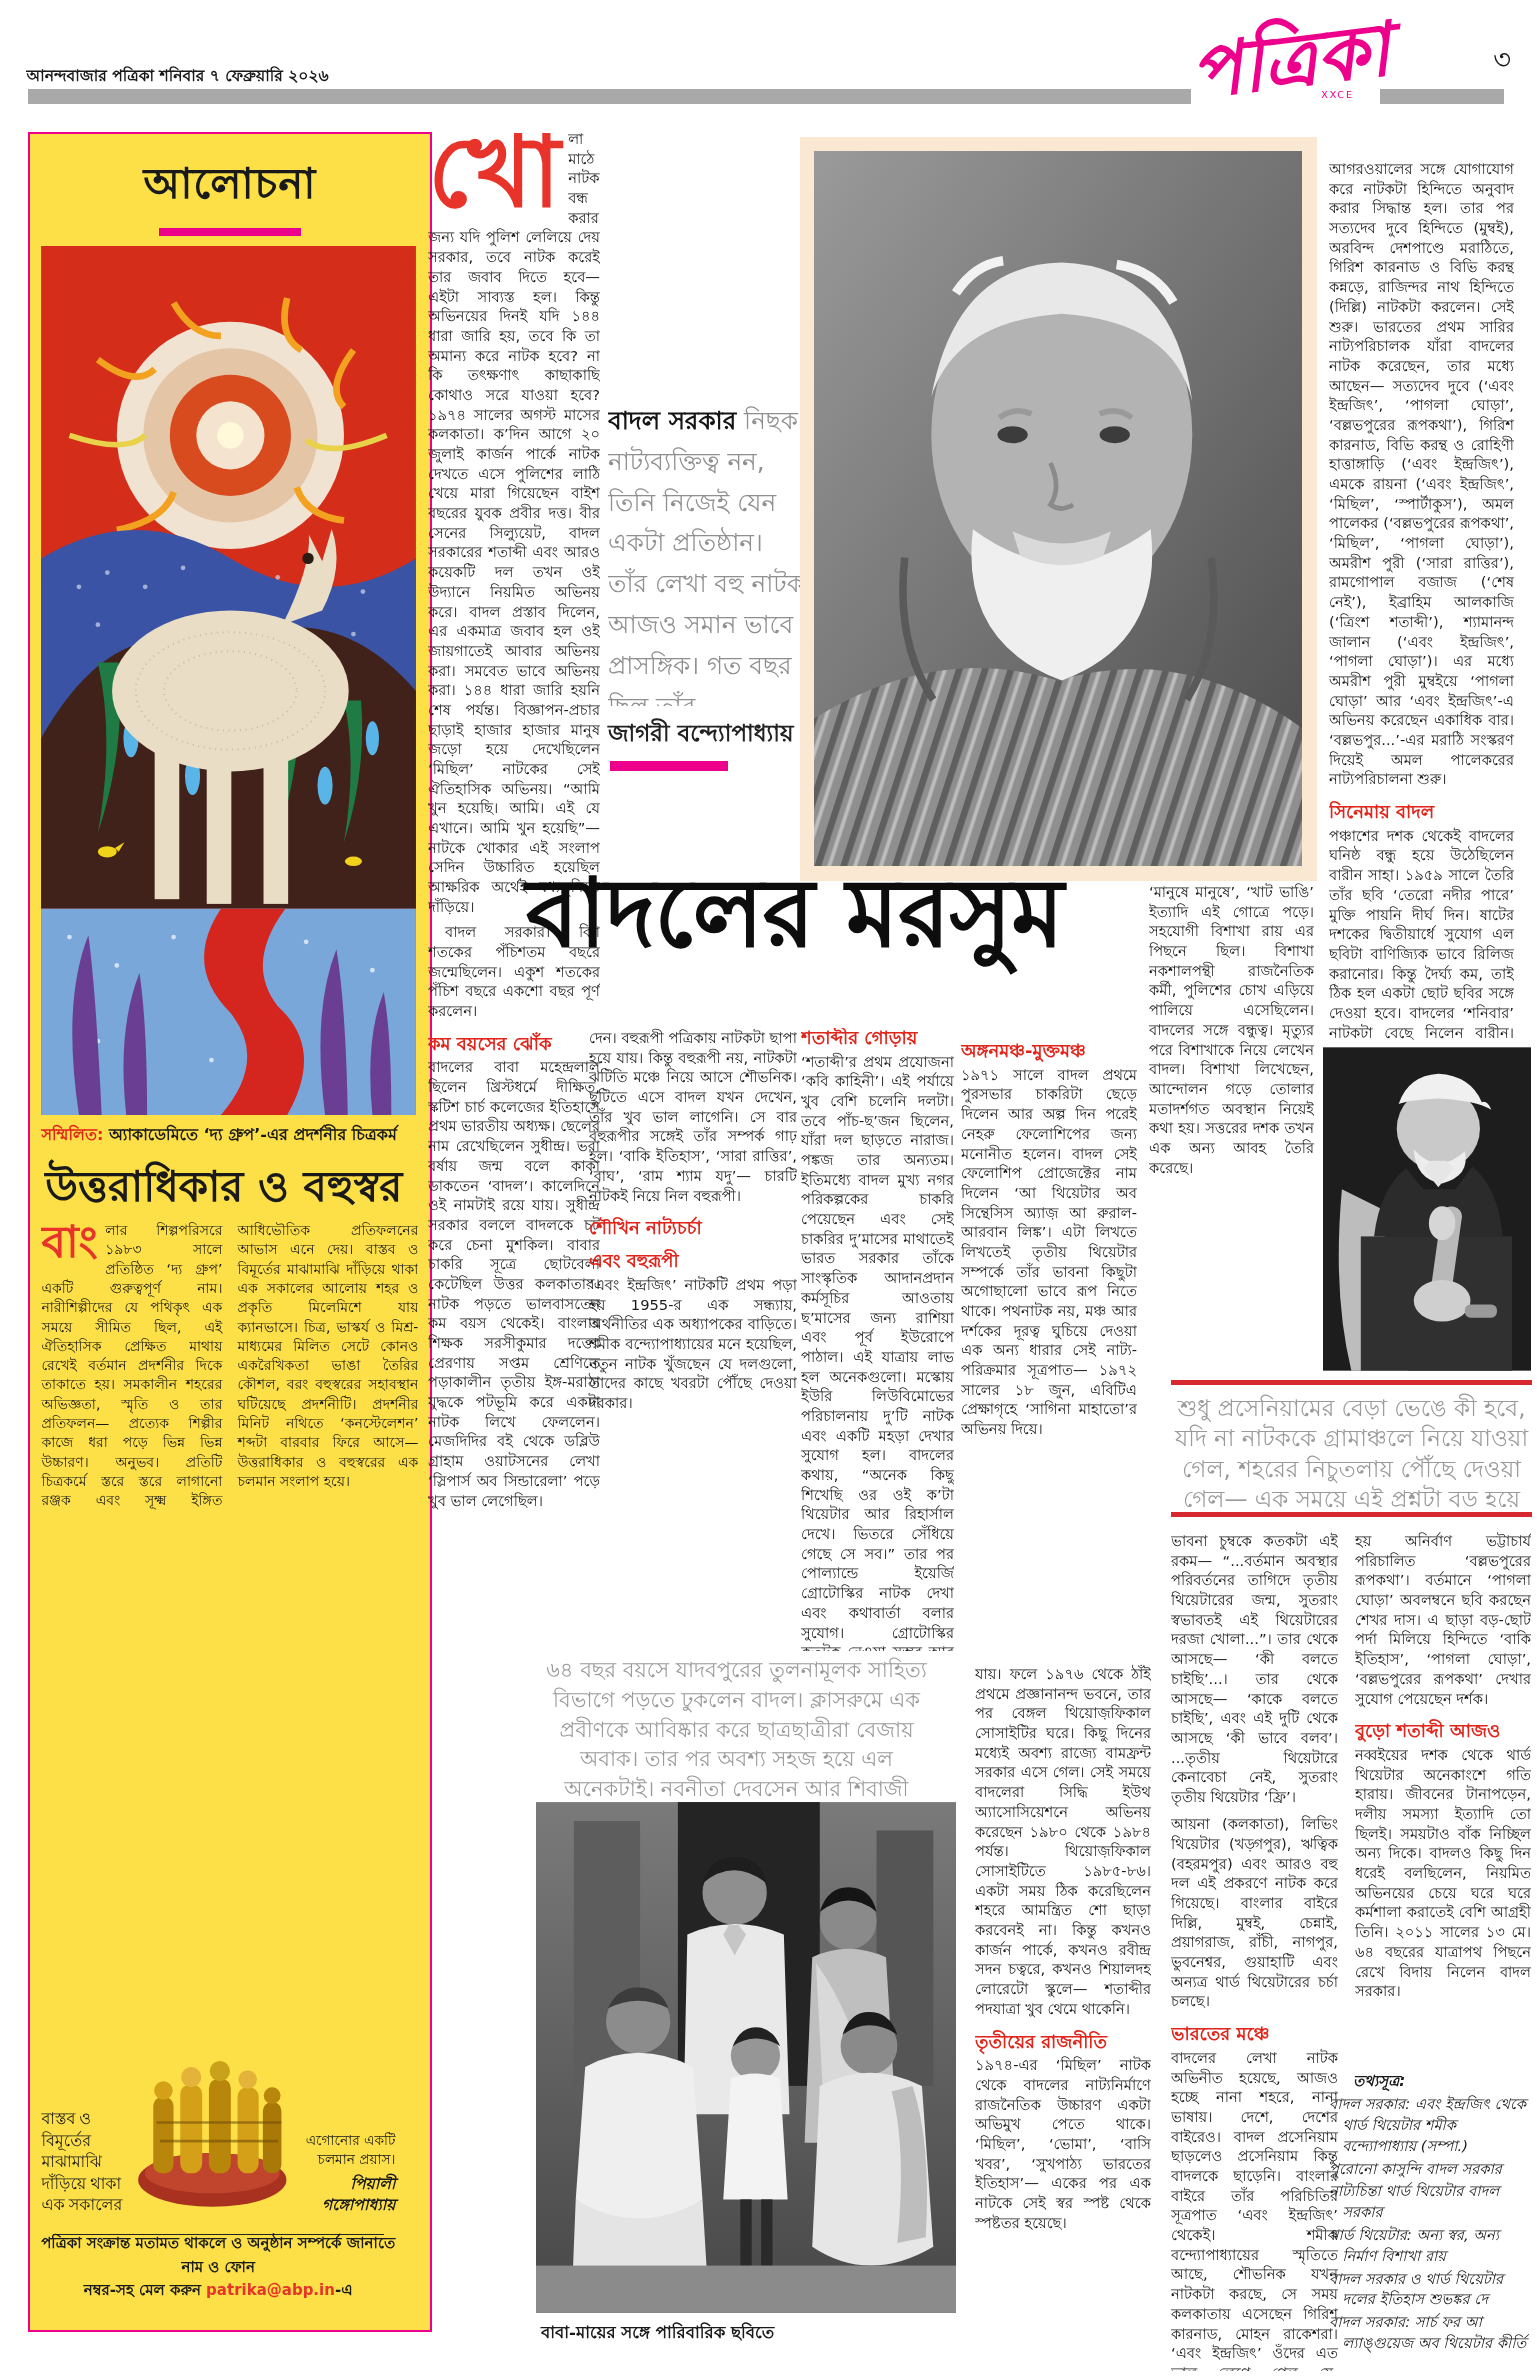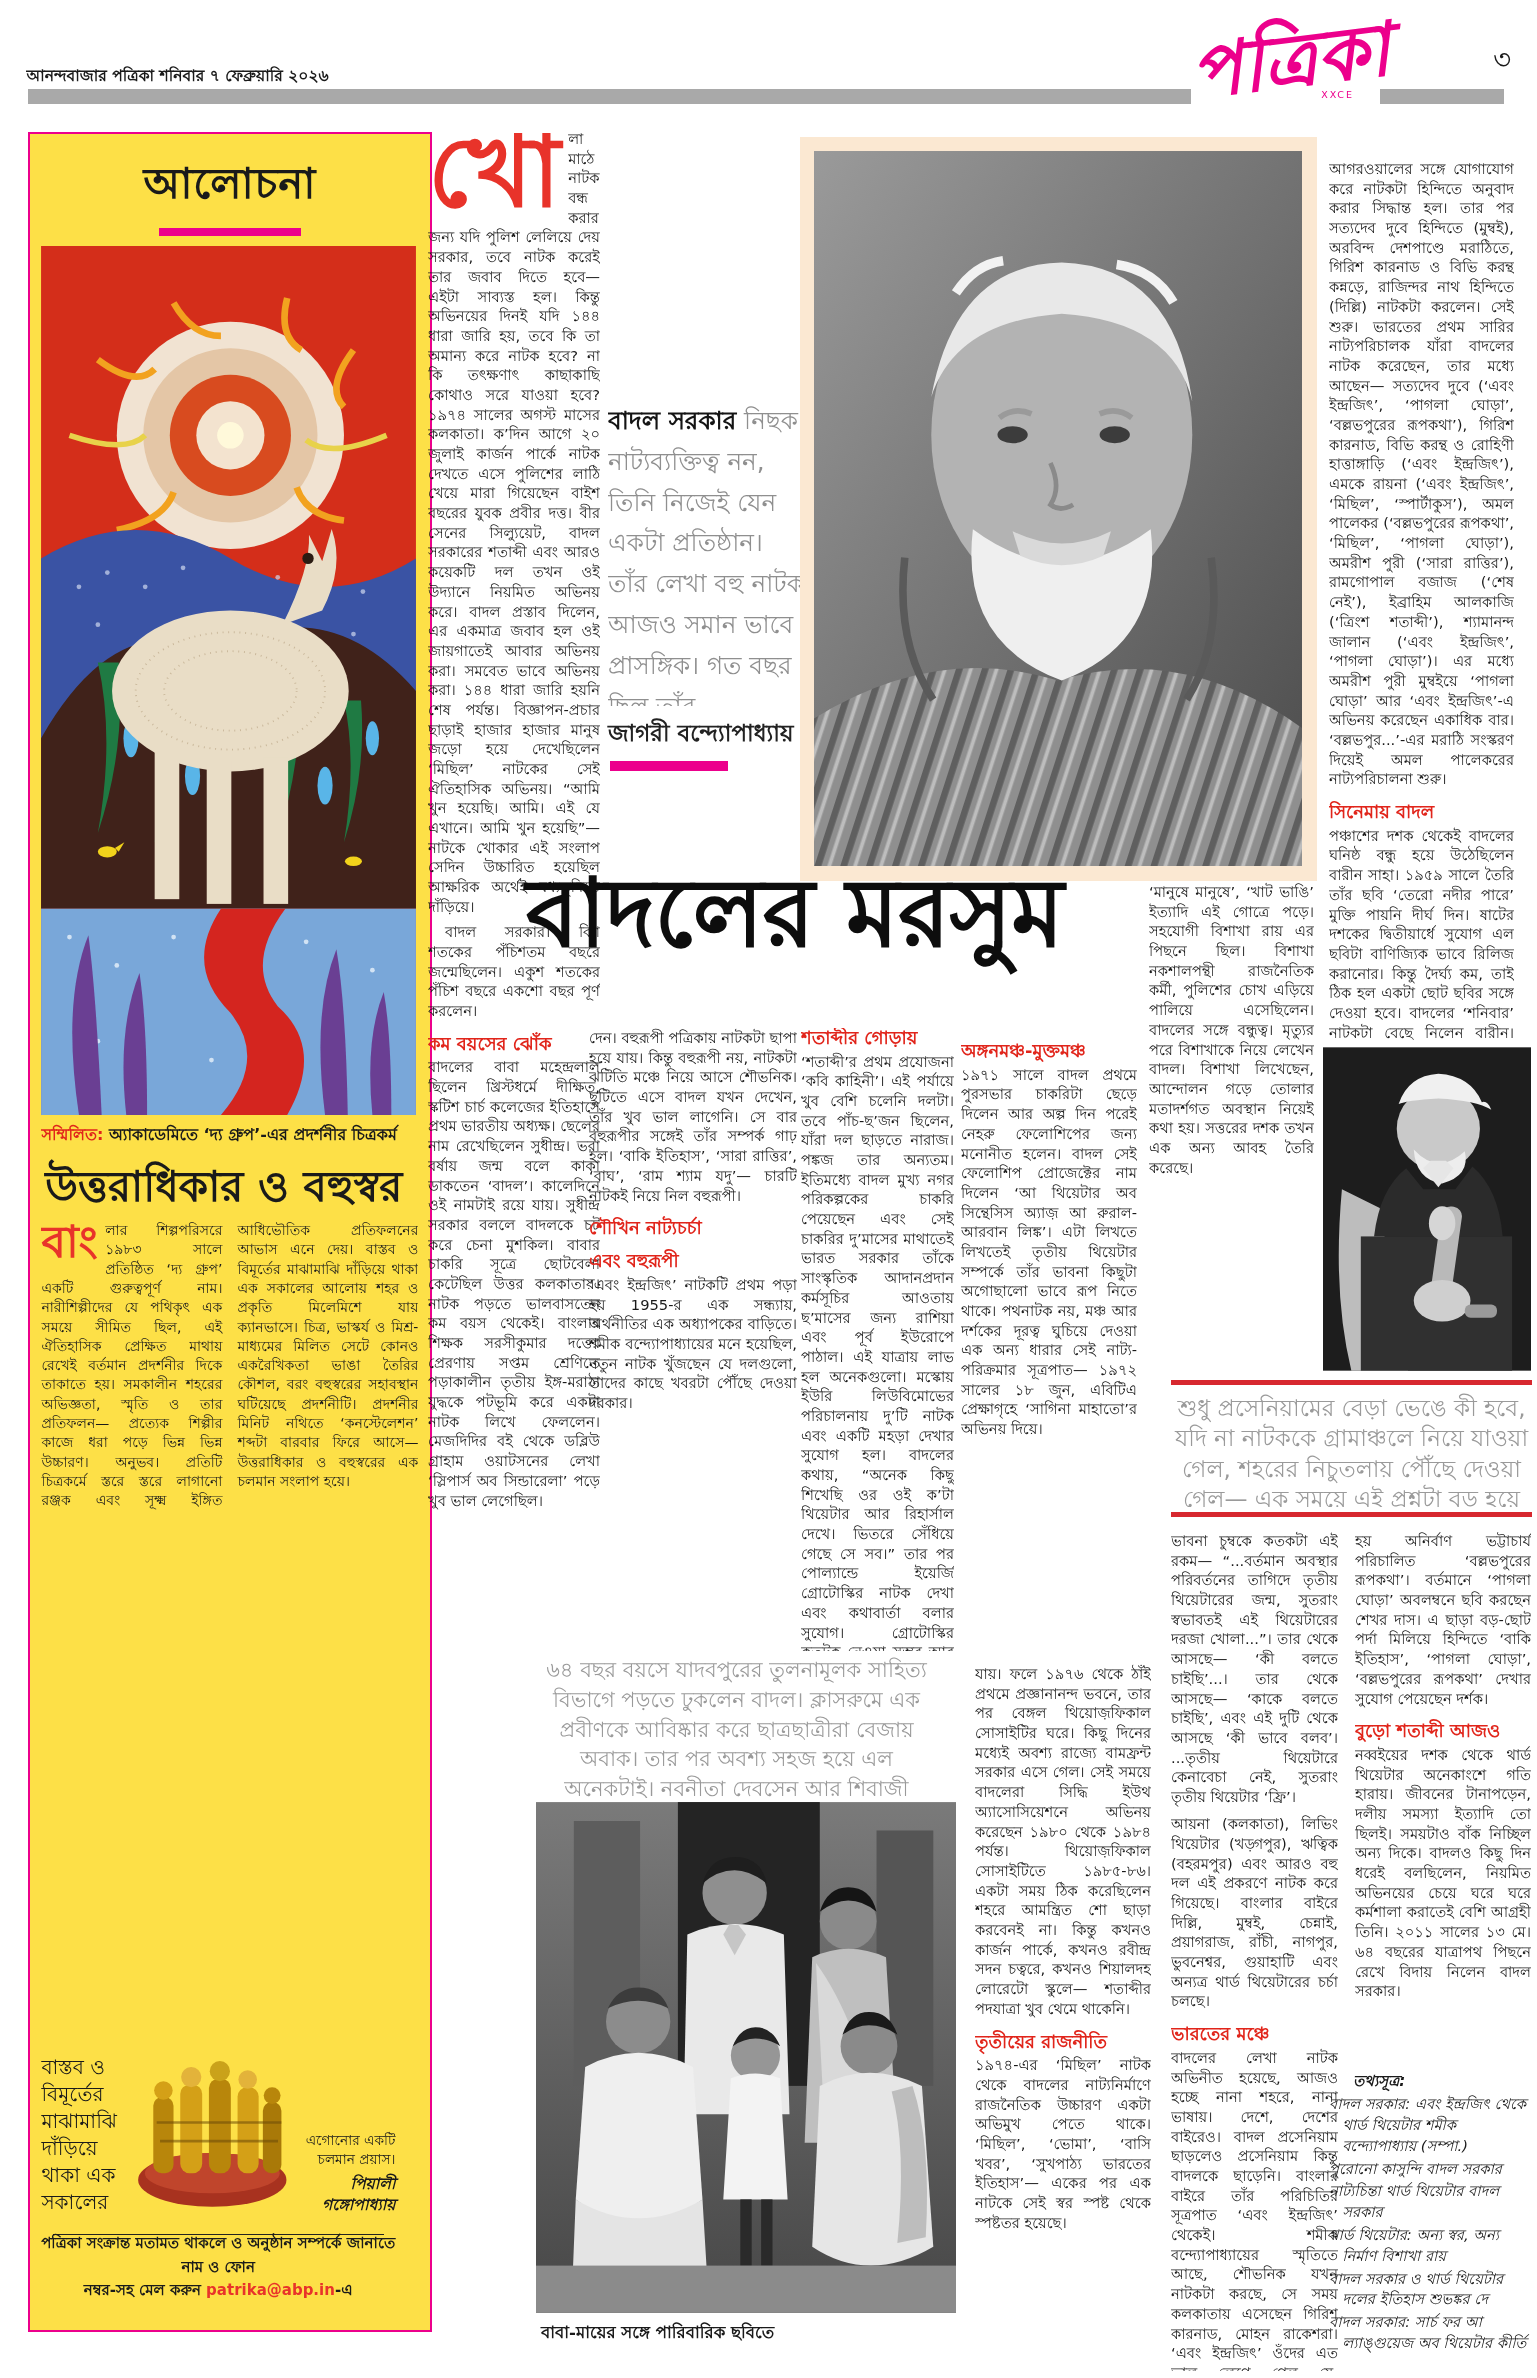--- a/index.html
+++ b/index.html
@@ -126,21 +126,21 @@
     <span style="color:#e1251b;">সম্মিলিত:</span><span> অ্যাকাডেমিতে ‘দ্য গ্রুপ’-এর প্রদর্শনীর চিত্রকর্ম</span>
   </div>
 
   <div id="review-headline">উত্তরাধিকার ও বহুস্বর</div>
 
   <div id="review-body" class="just clip" style="height:729px;">
     <span class="dropcap" style="font-size:44px;">বাং</span><span>লার শিল্পপরিসরে ১৯৮৩ সালে প্রতিষ্ঠিত ‘দ্য গ্রুপ’ একটি গুরুত্বপূর্ণ নাম। নারীশিল্পীদের যে পথিকৃৎ এক সময়ে সীমিত ছিল, এই ঐতিহাসিক প্রেক্ষিত মাথায় রেখেই বর্তমান প্রদর্শনীর দিকে তাকাতে হয়। সমকালীন শহরের অভিজ্ঞতা, স্মৃতি ও তার প্রতিফলন— প্রত্যেক শিল্পীর কাজে ধরা পড়ে ভিন্ন ভিন্ন উচ্চারণ। অনুভব। প্রতিটি চিত্রকর্মে স্তরে স্তরে লাগানো রঞ্জক এবং সূক্ষ্ম ইঙ্গিত আধিভৌতিক প্রতিফলনের আভাস এনে দেয়। বাস্তব ও বিমূর্তের মাঝামাঝি দাঁড়িয়ে থাকা এক সকালের আলোয় শহর ও প্রকৃতি মিলেমিশে যায় ক্যানভাসে। চিত্র, ভাস্কর্য ও মিশ্র-মাধ্যমের মিলিত সেটে কোনও একরৈখিকতা ভাঙা তৈরির কৌশল, বরং বহুস্বরের সহাবস্থান ঘটিয়েছে প্রদর্শনীটি। প্রদর্শনীর মিনিট নথিতে ‘কনস্টেলেশন’ শব্দটা বারবার ফিরে আসে— উত্তরাধিকার ও বহুস্বরের এক চলমান সংলাপ হয়ে।</span>
   </div>
 
   <div style="position:absolute;left:11.4px;bottom:114px;width:354px;display:flex;align-items:flex-end;">
-    <div style="width:87px;font-size:20px;line-height:1.35;">বাস্তব ও বিমূর্তের মাঝামাঝি দাঁড়িয়ে থাকা এক সকালের</div>
+    <div style="width:87px;font-size:16px;line-height:1.35;font-family:Liberation Serif, serif;">বাস্তব ও বিমূর্তের মাঝামাঝি দাঁড়িয়ে থাকা এক সকালের</div>
     <svg width="170" height="170" viewBox="0 0 200 200">
       <ellipse cx="100" cy="158" rx="88" ry="32" fill="#a8321f"></ellipse>
       <ellipse cx="100" cy="150" rx="80" ry="24" fill="#c0452c"></ellipse>
       <g>
         <rect x="30" y="60" width="24" height="90" rx="10" fill="#b8860b"></rect>
         <rect x="62" y="45" width="26" height="105" rx="11" fill="#d4a017"></rect>
         <rect x="96" y="38" width="26" height="112" rx="11" fill="#b8860b"></rect>
         <rect x="130" y="48" width="25" height="102" rx="11" fill="#d4a017"></rect>
         <rect x="160" y="66" width="22" height="84" rx="10" fill="#a97908"></rect>
         <circle cx="42" cy="52" r="11" fill="#d4a017"></circle>

